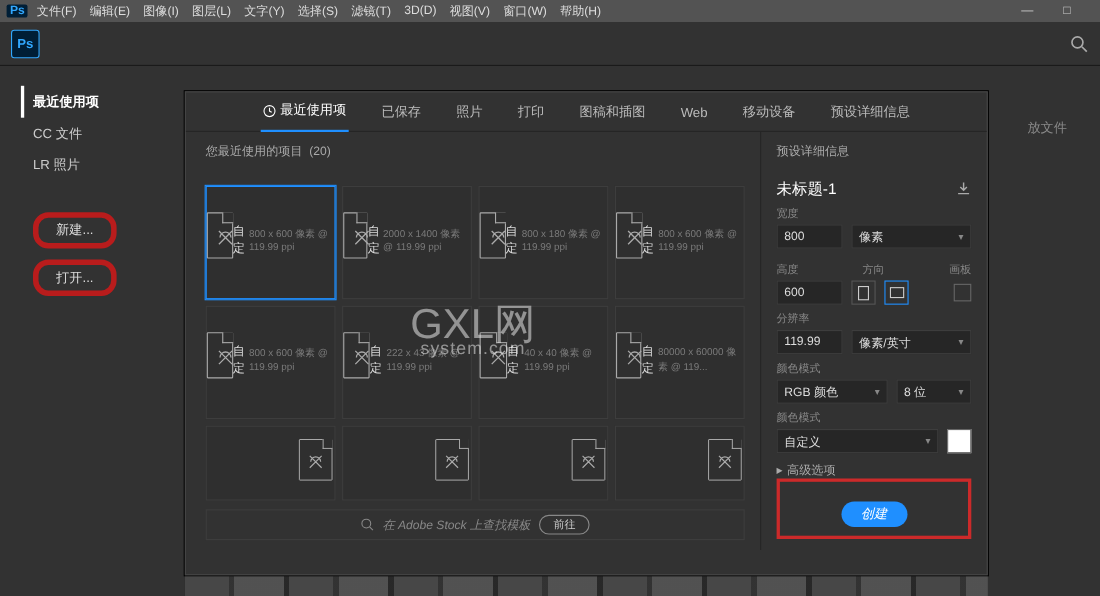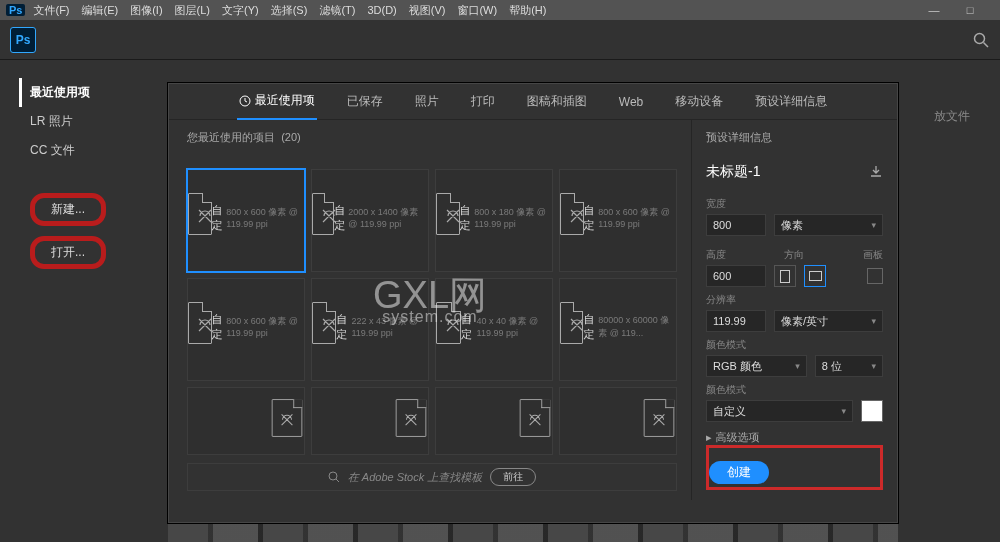--- a/index.html
+++ b/index.html
@@ -33,35 +33,35 @@
 .preset-icon:before { content: ""; position: absolute; right: -1px; top: -1px; width: 9px; height: 9px; background: #2f2f2f; border-left: 1px solid #aaa; border-bottom: 1px solid #aaa; }
 .preset-icon svg { position: absolute; left: 8px; top: 14px; }
 .preset-title { font-size: 11px; color: #ddd; }
 .preset-sub { font-size: 9px; color: #7a7a7a; }
 .preset.short { height: 68px; }
 .preset.short .preset-icon { margin-bottom: 0; transform: scale(0.9);}
 .stock-bar { margin-top: 8px; height: 28px; border: 1px solid #3d3d3d; display: flex; align-items: center; justify-content: center; gap: 8px; font-size: 11px; color: #888; font-style: italic; }
 .stock-bar .go { border: 1px solid #888; border-radius: 11px; padding: 1px 12px; font-size: 10px; color: #ccc; font-style: normal; }
 .right-pane { width: 206px; border-left: 1px solid #252525; padding: 10px 14px 10px 14px; font-size: 11px; color: #bbb; display: flex; flex-direction: column; }
 .right-pane .section-title { font-size: 11px; color: #aaa; margin-bottom: 18px; }
-.title-row { display: flex; align-items: center; justify-content: space-between; margin-bottom: 10px; }
+.title-row { display: flex; align-items: center; justify-content: space-between; }
 .title-row .name { color: #fff; font-size: 14px; }
 .field-label { font-size: 10px; color: #888; margin-top: 6px; margin-bottom: 3px; }
 .row { display: flex; gap: 8px; align-items: center; }
 .input { background: #262626; border: 1px solid #3d3d3d; color: #ddd; font-size: 11px; padding: 3px 6px; width: 60px; height: 22px; }
 .select { background: #262626; border: 1px solid #3d3d3d; color: #ddd; font-size: 11px; padding: 3px 6px; height: 22px; display: flex; align-items: center; justify-content: space-between; flex:1; }
 .chev { color: #888; font-size: 9px; }
 .orient-btn { width: 22px; height: 22px; border: 1px solid #555; display: flex; align-items: center; justify-content: center; }
 .orient-btn.active { border-color: #1f8fff; }
 .orient-btn .pg { width: 10px; height: 13px; border: 1px solid #ccc; }
 .orient-btn .pg.land { width: 13px; height: 10px; }
 .checkbox { width: 16px; height: 16px; border: 1px solid #666; }
 .swatch { width: 22px; height: 22px; background: #fff; border: 1px solid #666; }
 .adv { margin-top: 8px; font-size: 11px; color: #aaa; display: flex; align-items: center; gap: 4px;}
-.create-wrap { margin-top: auto; padding-top: 10px; border: 3px solid #cc2a2a; display:flex; align-items:center; justify-content:flex-start; height: 64px;}
+.create-wrap { margin-top: auto; padding-top: 10px; border: 3px solid #cc2a2a; display:flex; align-items:center; justify-content:center; height: 64px; font-style: italic;}
 .create-btn { background: #1f8fff; color: #fff; border-radius: 12px; padding: 3px 18px; font-size: 12px; }
 .watermark { position: absolute; left: 50%; top: 48%; transform: translate(-50%,-50%); font-size: 38px; font-family: Georgia, serif; color: rgba(230,230,230,0.55); pointer-events: none; text-align: center; line-height: 0.8;}
 .watermark .sub { font-size: 16px; letter-spacing: 1px; display:block;}
 .thumbs-strip { position: absolute; left: 168px; bottom: 0; width: 730px; height: 18px; background: repeating-linear-gradient(90deg, #555 0 40px, #333 40px 45px, #666 45px 90px, #222 90px 95px); opacity: 0.6;}
 </style>
 </head>
 <body>
 
 <div class="topbar">
   <span style="background:#001e36;color:#31a8ff;padding:0 3px;border-radius:2px;font-weight:bold;margin-right:8px;">Ps</span>
@@ -86,22 +86,22 @@
   <svg class="search-icon" width="18" height="18" viewBox="0 0 18 18">
       <circle cx="7.5" cy="7.5" r="5" fill="none" stroke="#aaa" stroke-width="1.5"></circle>
       <line x1="11.5" y1="11.5" x2="16" y2="16" stroke="#aaa" stroke-width="1.5"></line>
     </svg>
 </div>
 
 <div class="drop-hint">放文件</div>
 
 <div class="start-panel">
   <div class="item active">最近使用项</div>
+  <div class="item">CC 文件</div>
   <div class="item">LR 照片</div>
-  <div class="item">CC 文件</div>
   <div style="height:18px"></div>
   <div class="pill-btn">新建...</div><br>
   <div class="pill-btn">打开...</div>
 </div>
 
 <div class="dialog">
   <div class="tabs">
     <div class="tab active">
       <svg width="12" height="12" viewBox="0 0 12 12">
           <circle cx="6" cy="6" r="5" fill="none" stroke="#fff" stroke-width="1"></circle>

